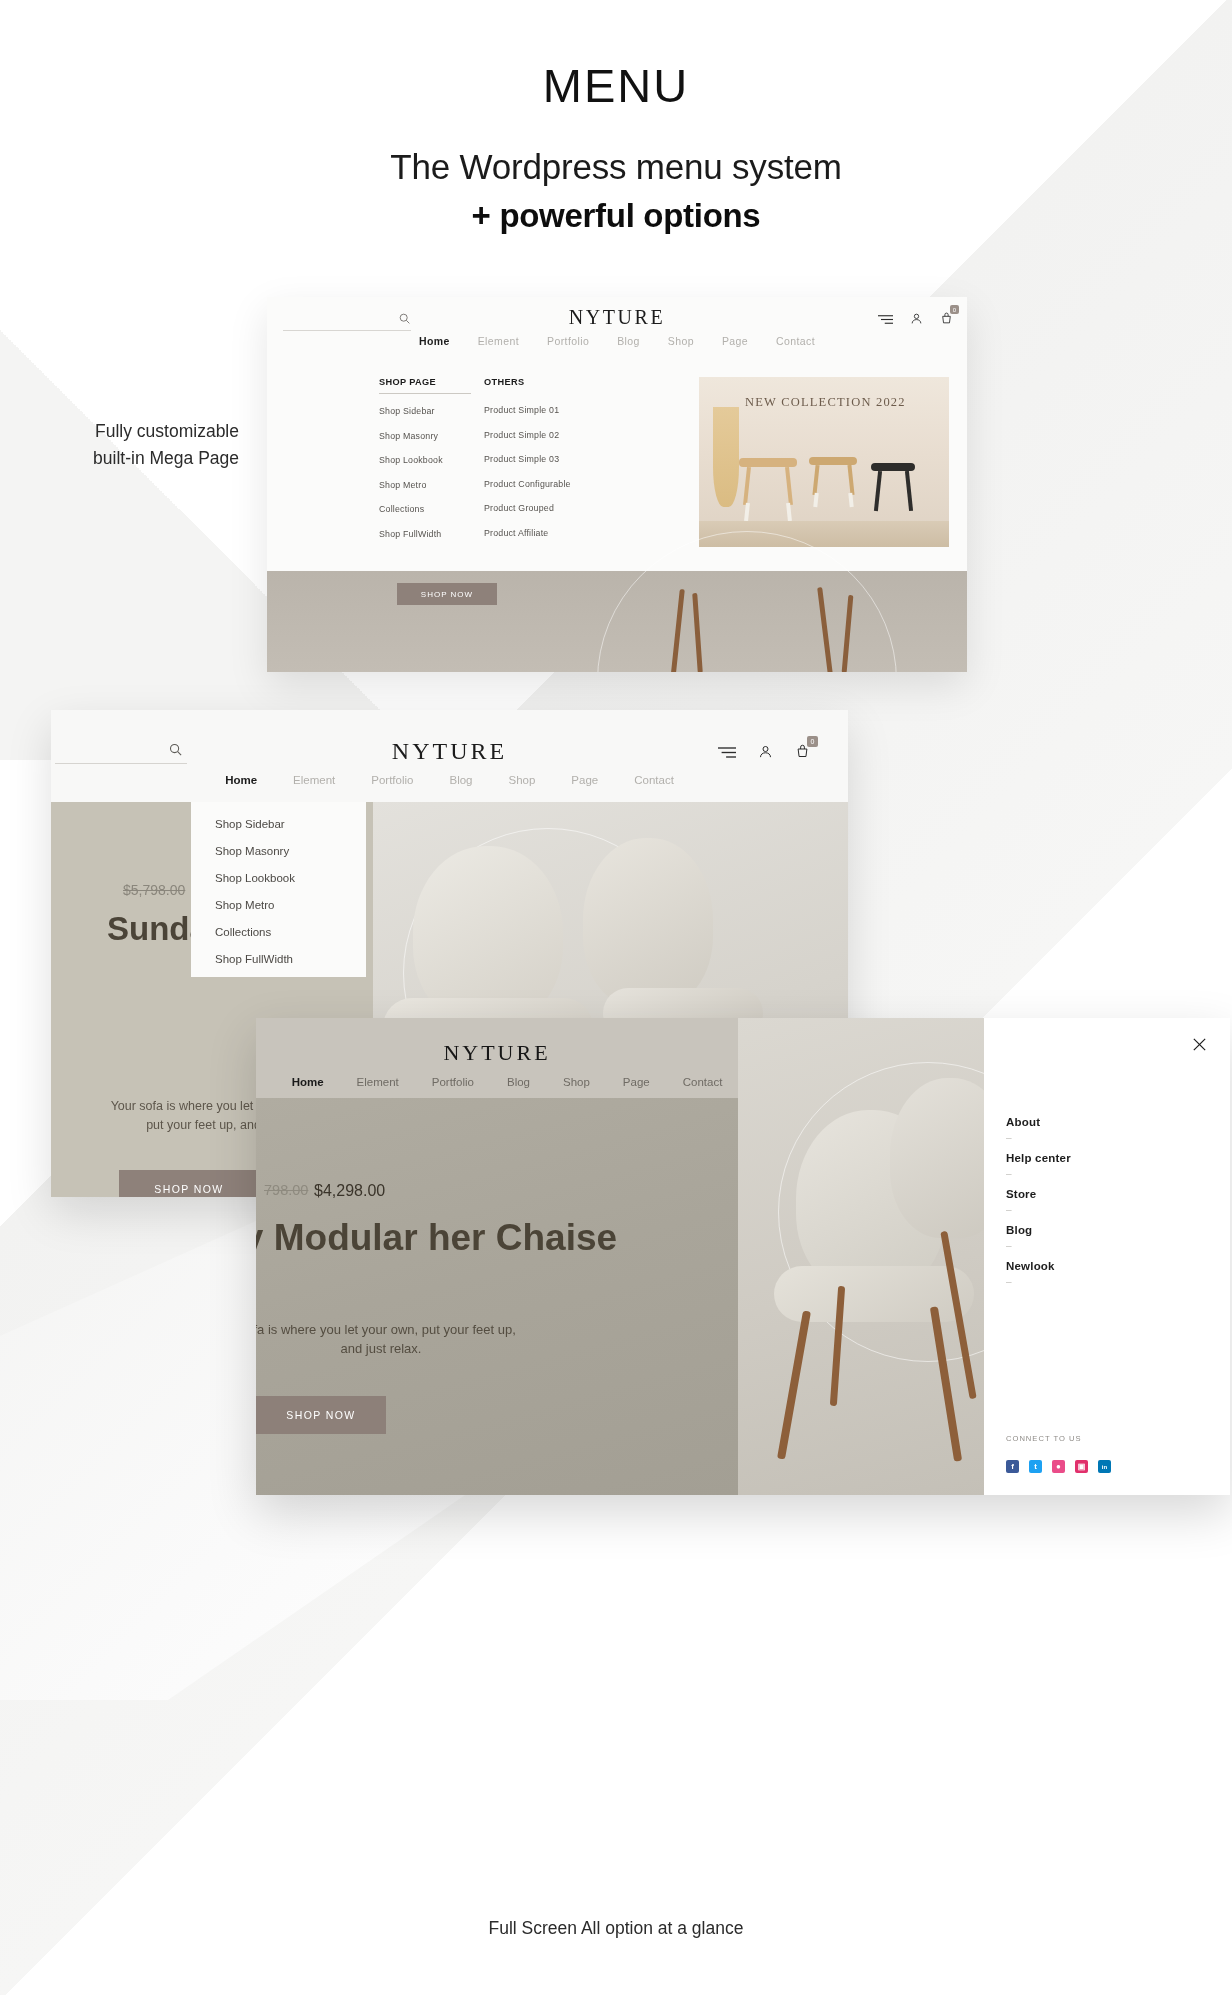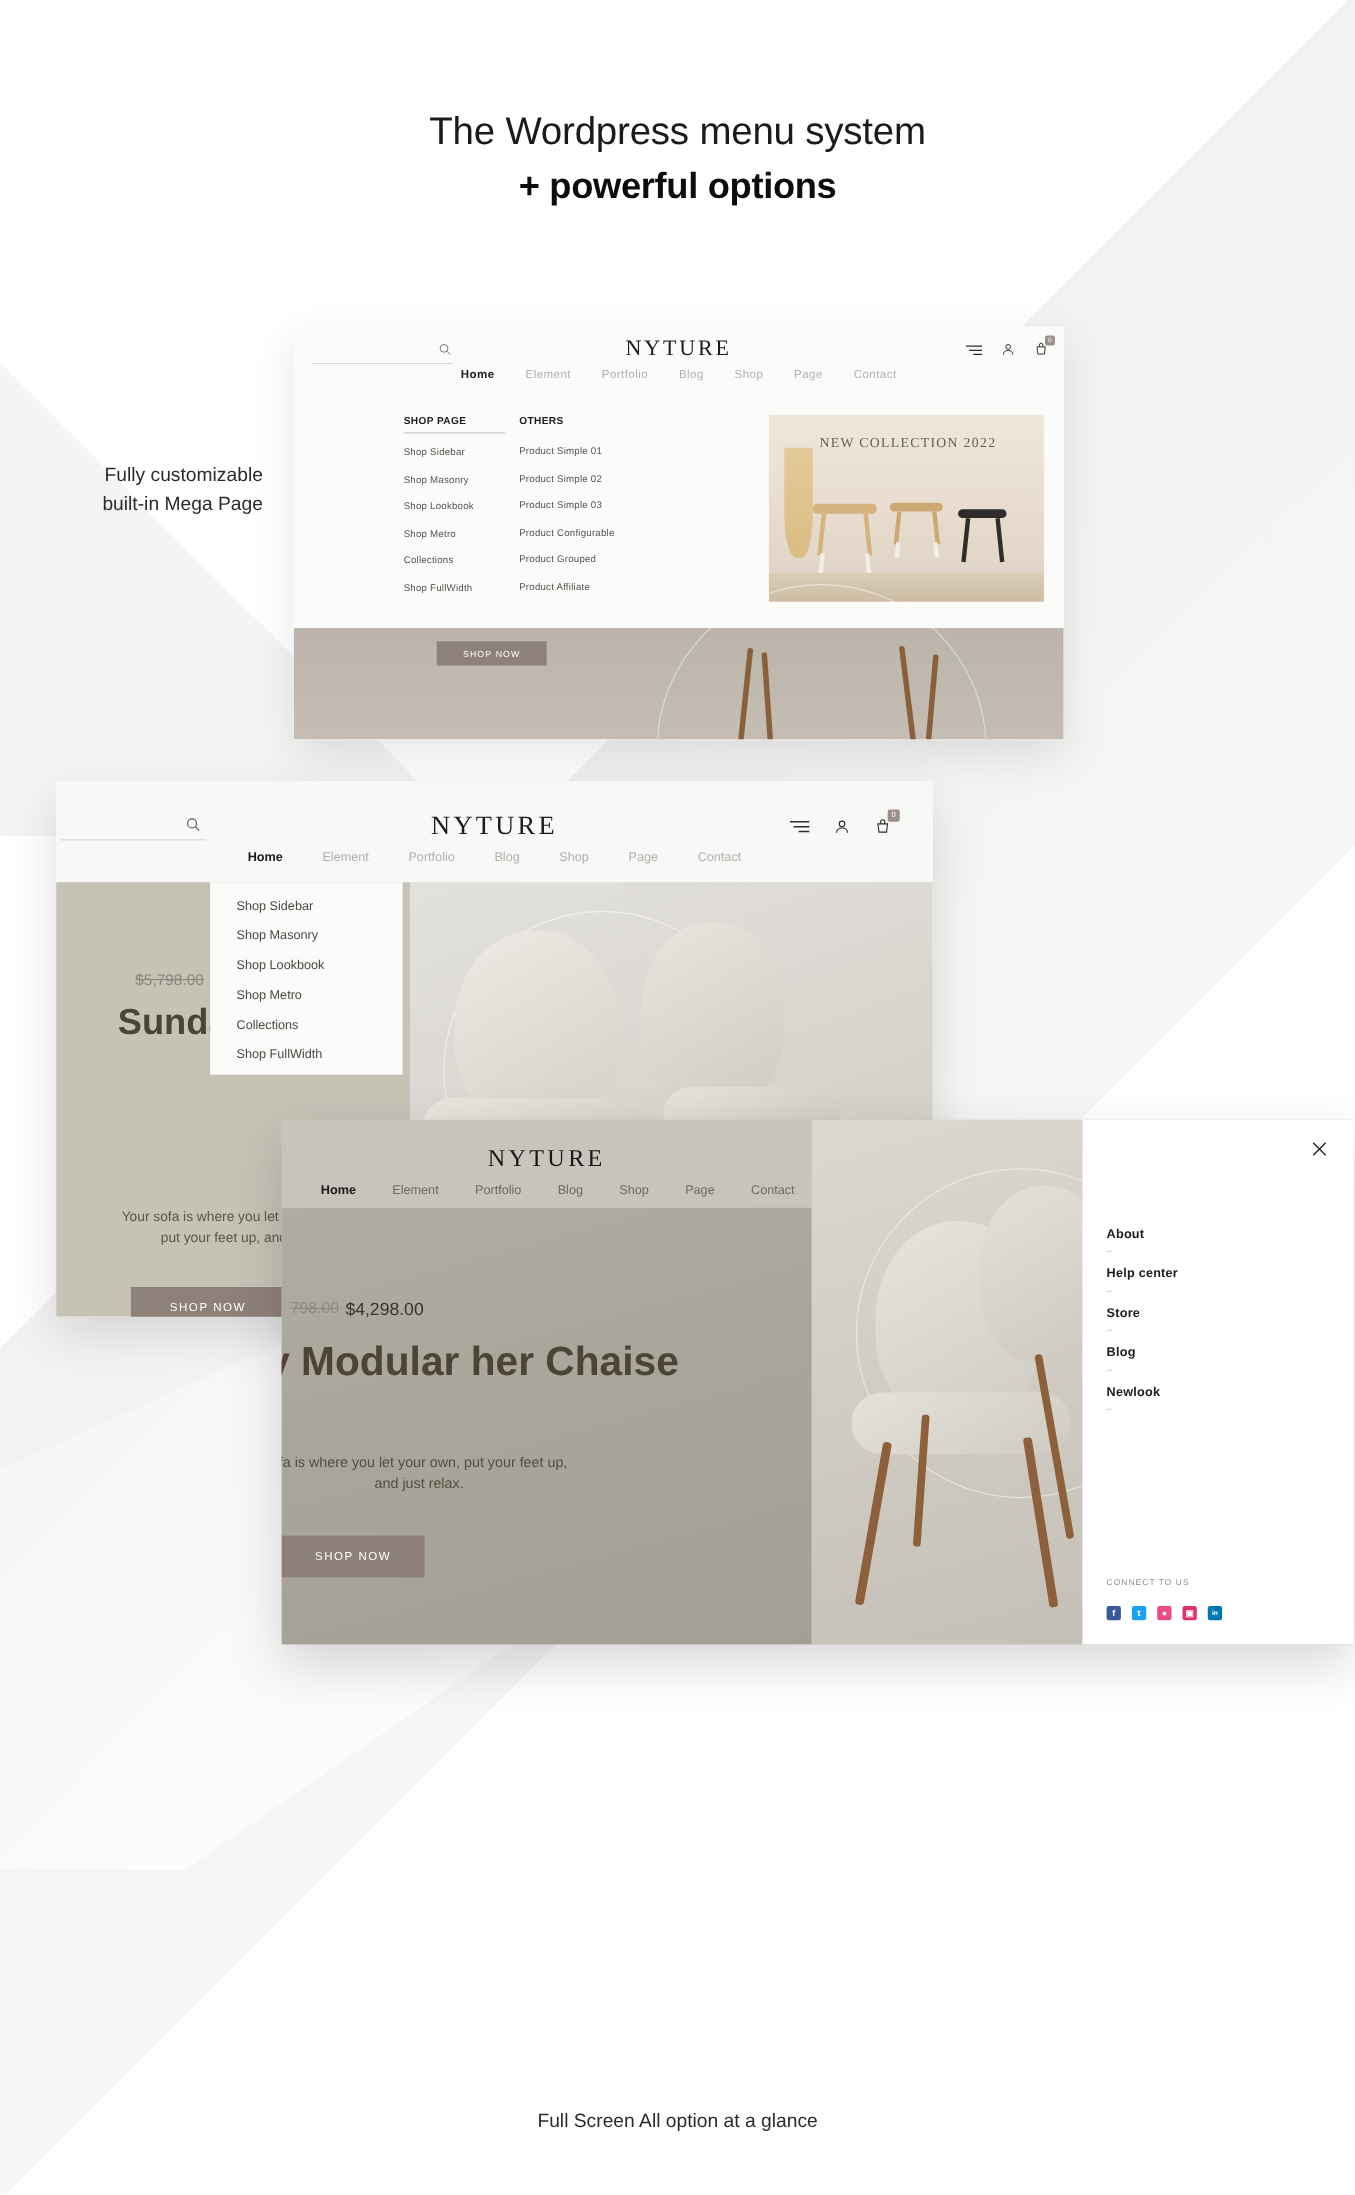--- a/index.html
+++ b/index.html
@@ -74,21 +74,21 @@
   }
   .c1-icons { position: absolute; right: 14px; top: 14px; display: flex; gap: 17px; align-items: center; }
   .c1-nav {
     position: absolute; left: 0; right: 0; top: 38px;
     display: flex; justify-content: center; gap: 28px;
     font-size: 10.5px; letter-spacing: .4px;
   }
   .c1-nav span { color: #b2b0ac; }
   .c1-nav span.active { color: #1c1c1c; font-weight: 700; }
   .c1-mega {
-    position: absolute; left: 0; top: 62px; right: 0; height: 212px;
+    position: absolute; left: 12px; top: 62px; right: 0; height: 212px;
     background: #fbfbfa; display: flex; padding: 18px 22px 0 100px;
   }
   .mega-col { width: 105px; }
   .mega-col.wide { width: 115px; }
   .mega-h {
     font-size: 9.2px; font-weight: 700; color: #1b1b1b; letter-spacing: .35px;
     padding-bottom: 6px; margin-bottom: 12px;
   }
   .mega-col:first-child .mega-h { border-bottom: 1px solid #ccc9c3; width: 92px; }
   .mega-li {
@@ -269,20 +269,21 @@
          justify-content: center; font-size: 8px; color: #fff; font-weight: 700; }
 </style>
 </head>
 <body>
 
 <div class="bg-wash"></div>
 <div class="bg-tri-left"></div>
 <div class="bg-tri-low"></div>
 
 <div class="headings">
+  <div class="title-menu">MENU</div>
   <div class="subtitle-1">The Wordpress menu system</div>
   <div class="subtitle-2">+ powerful options</div>
 </div>
 
 <div class="annot">Fully customizable built-in Mega Page</div>
 <div class="annot-bottom">Full Screen All option at a glance</div>
 
 <div class="card1">
   <div class="c1-head">
     <div class="c1-search">

